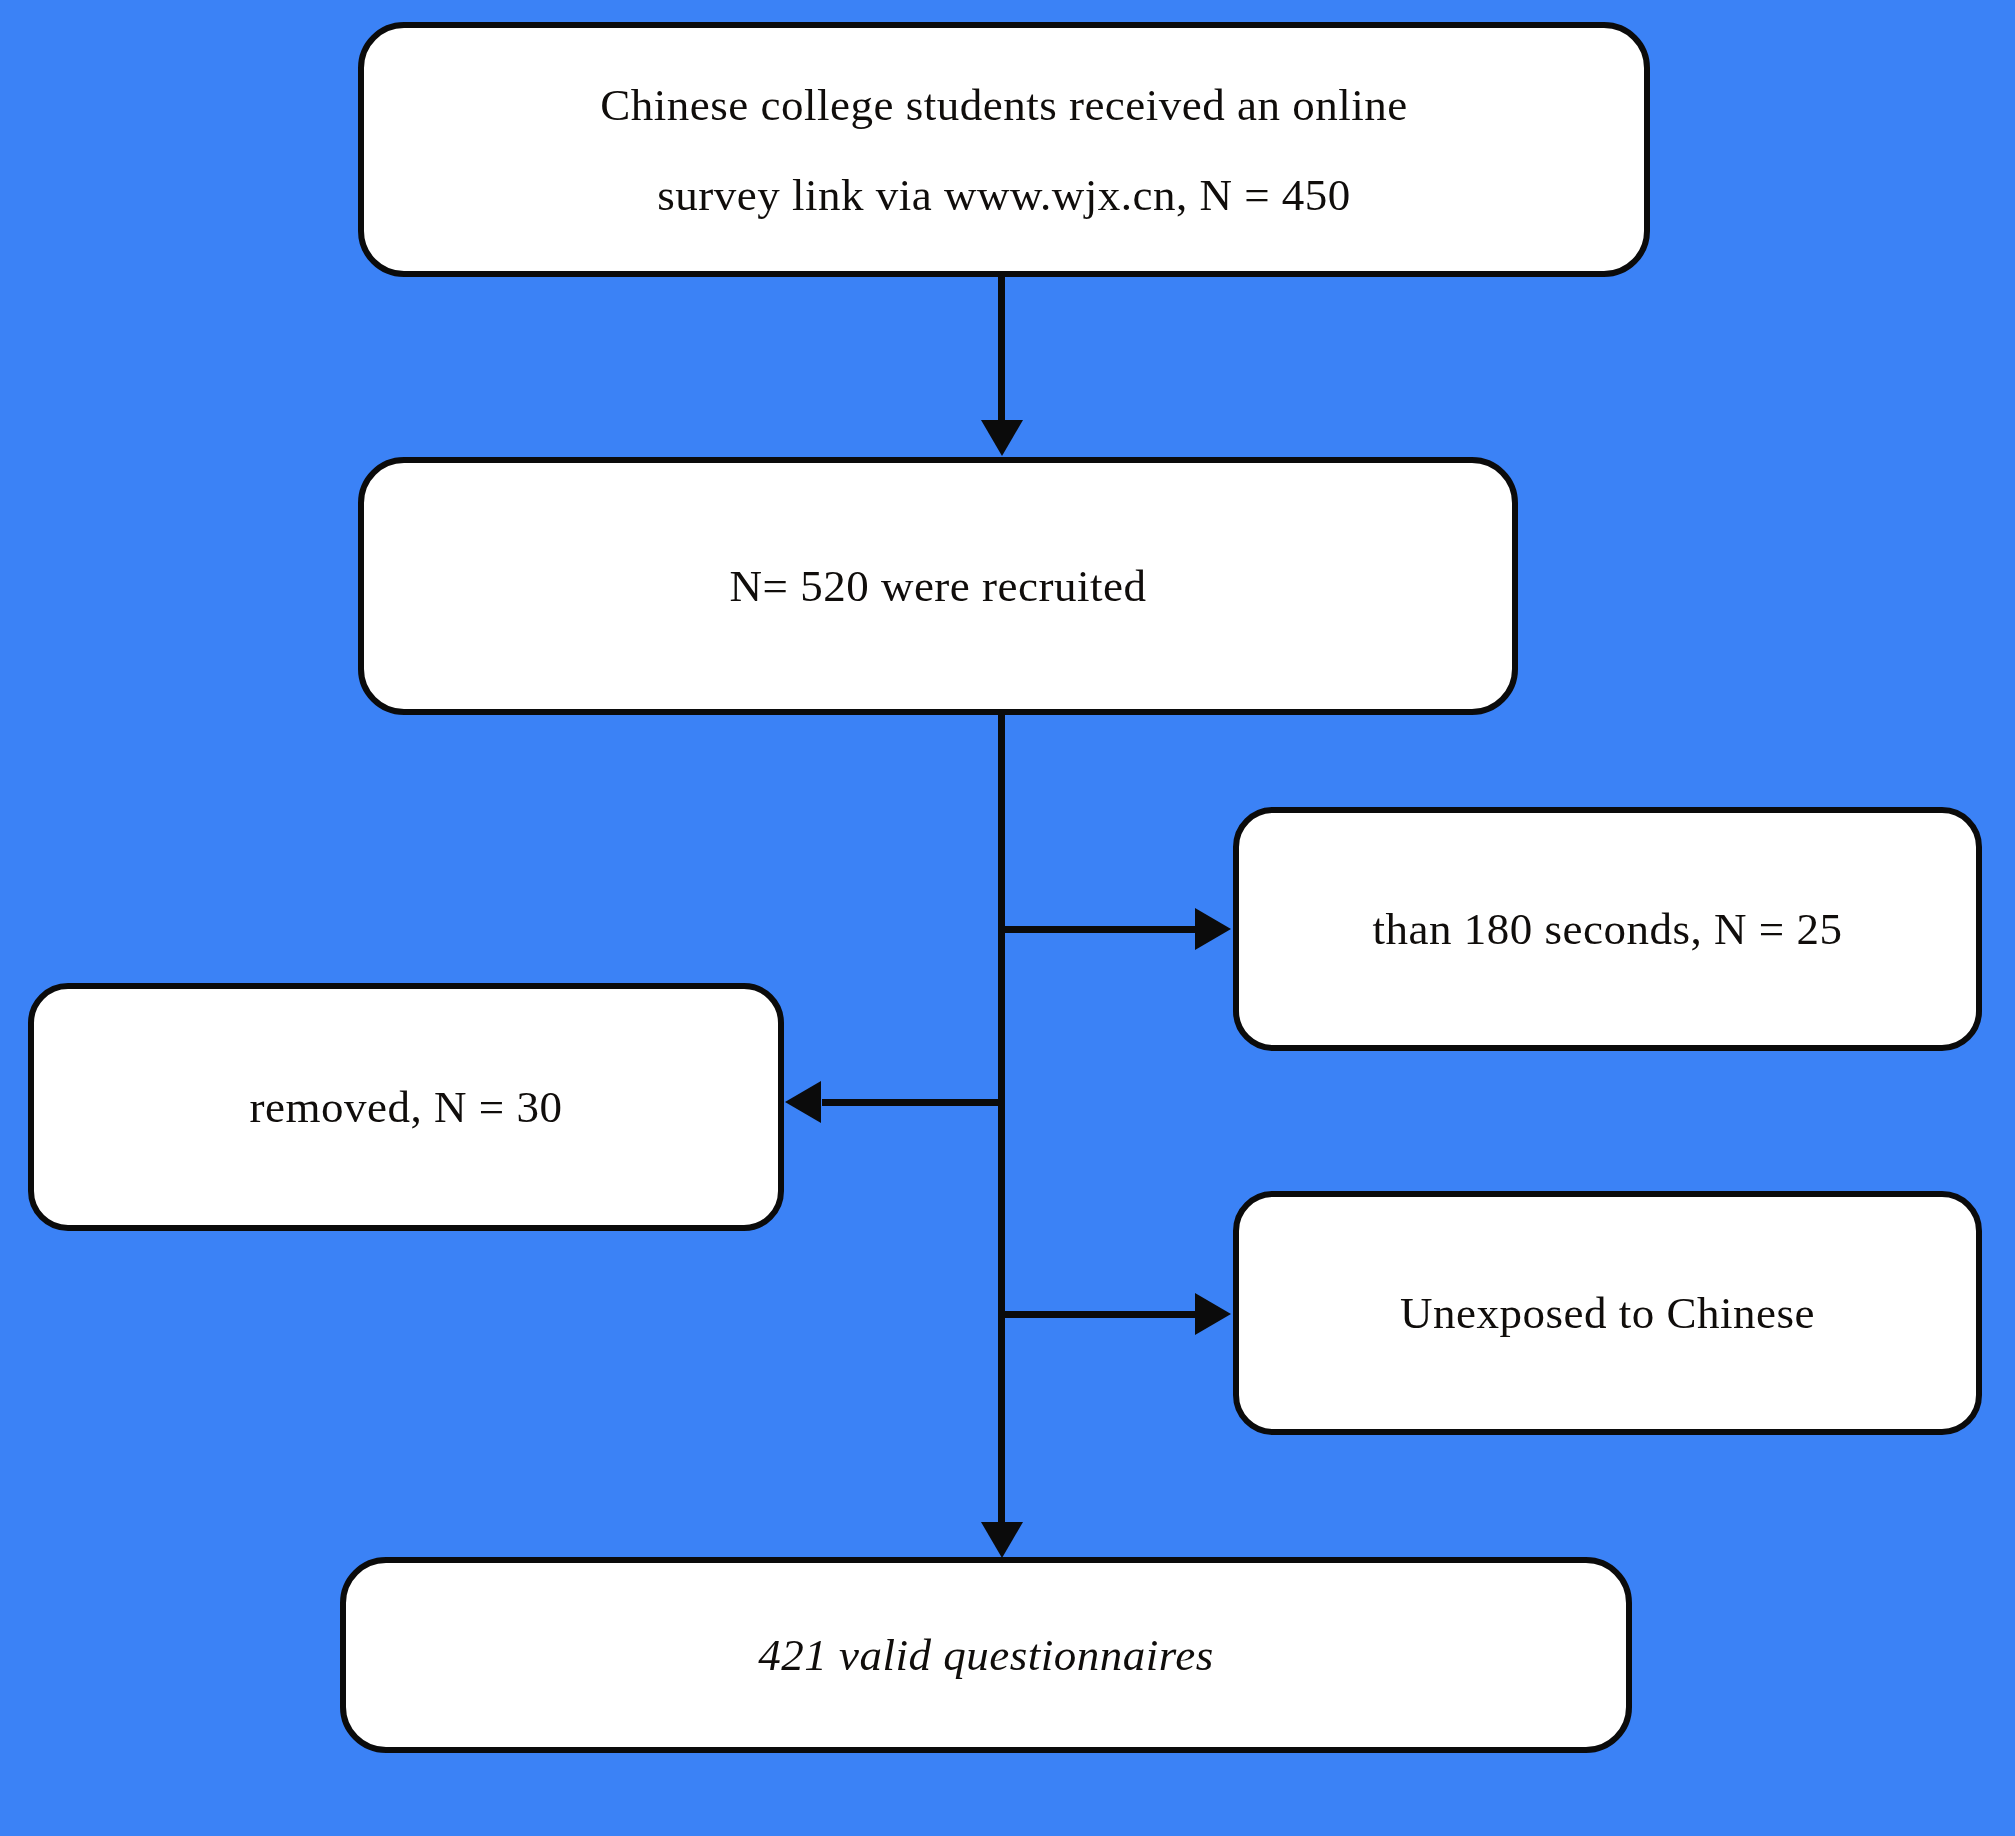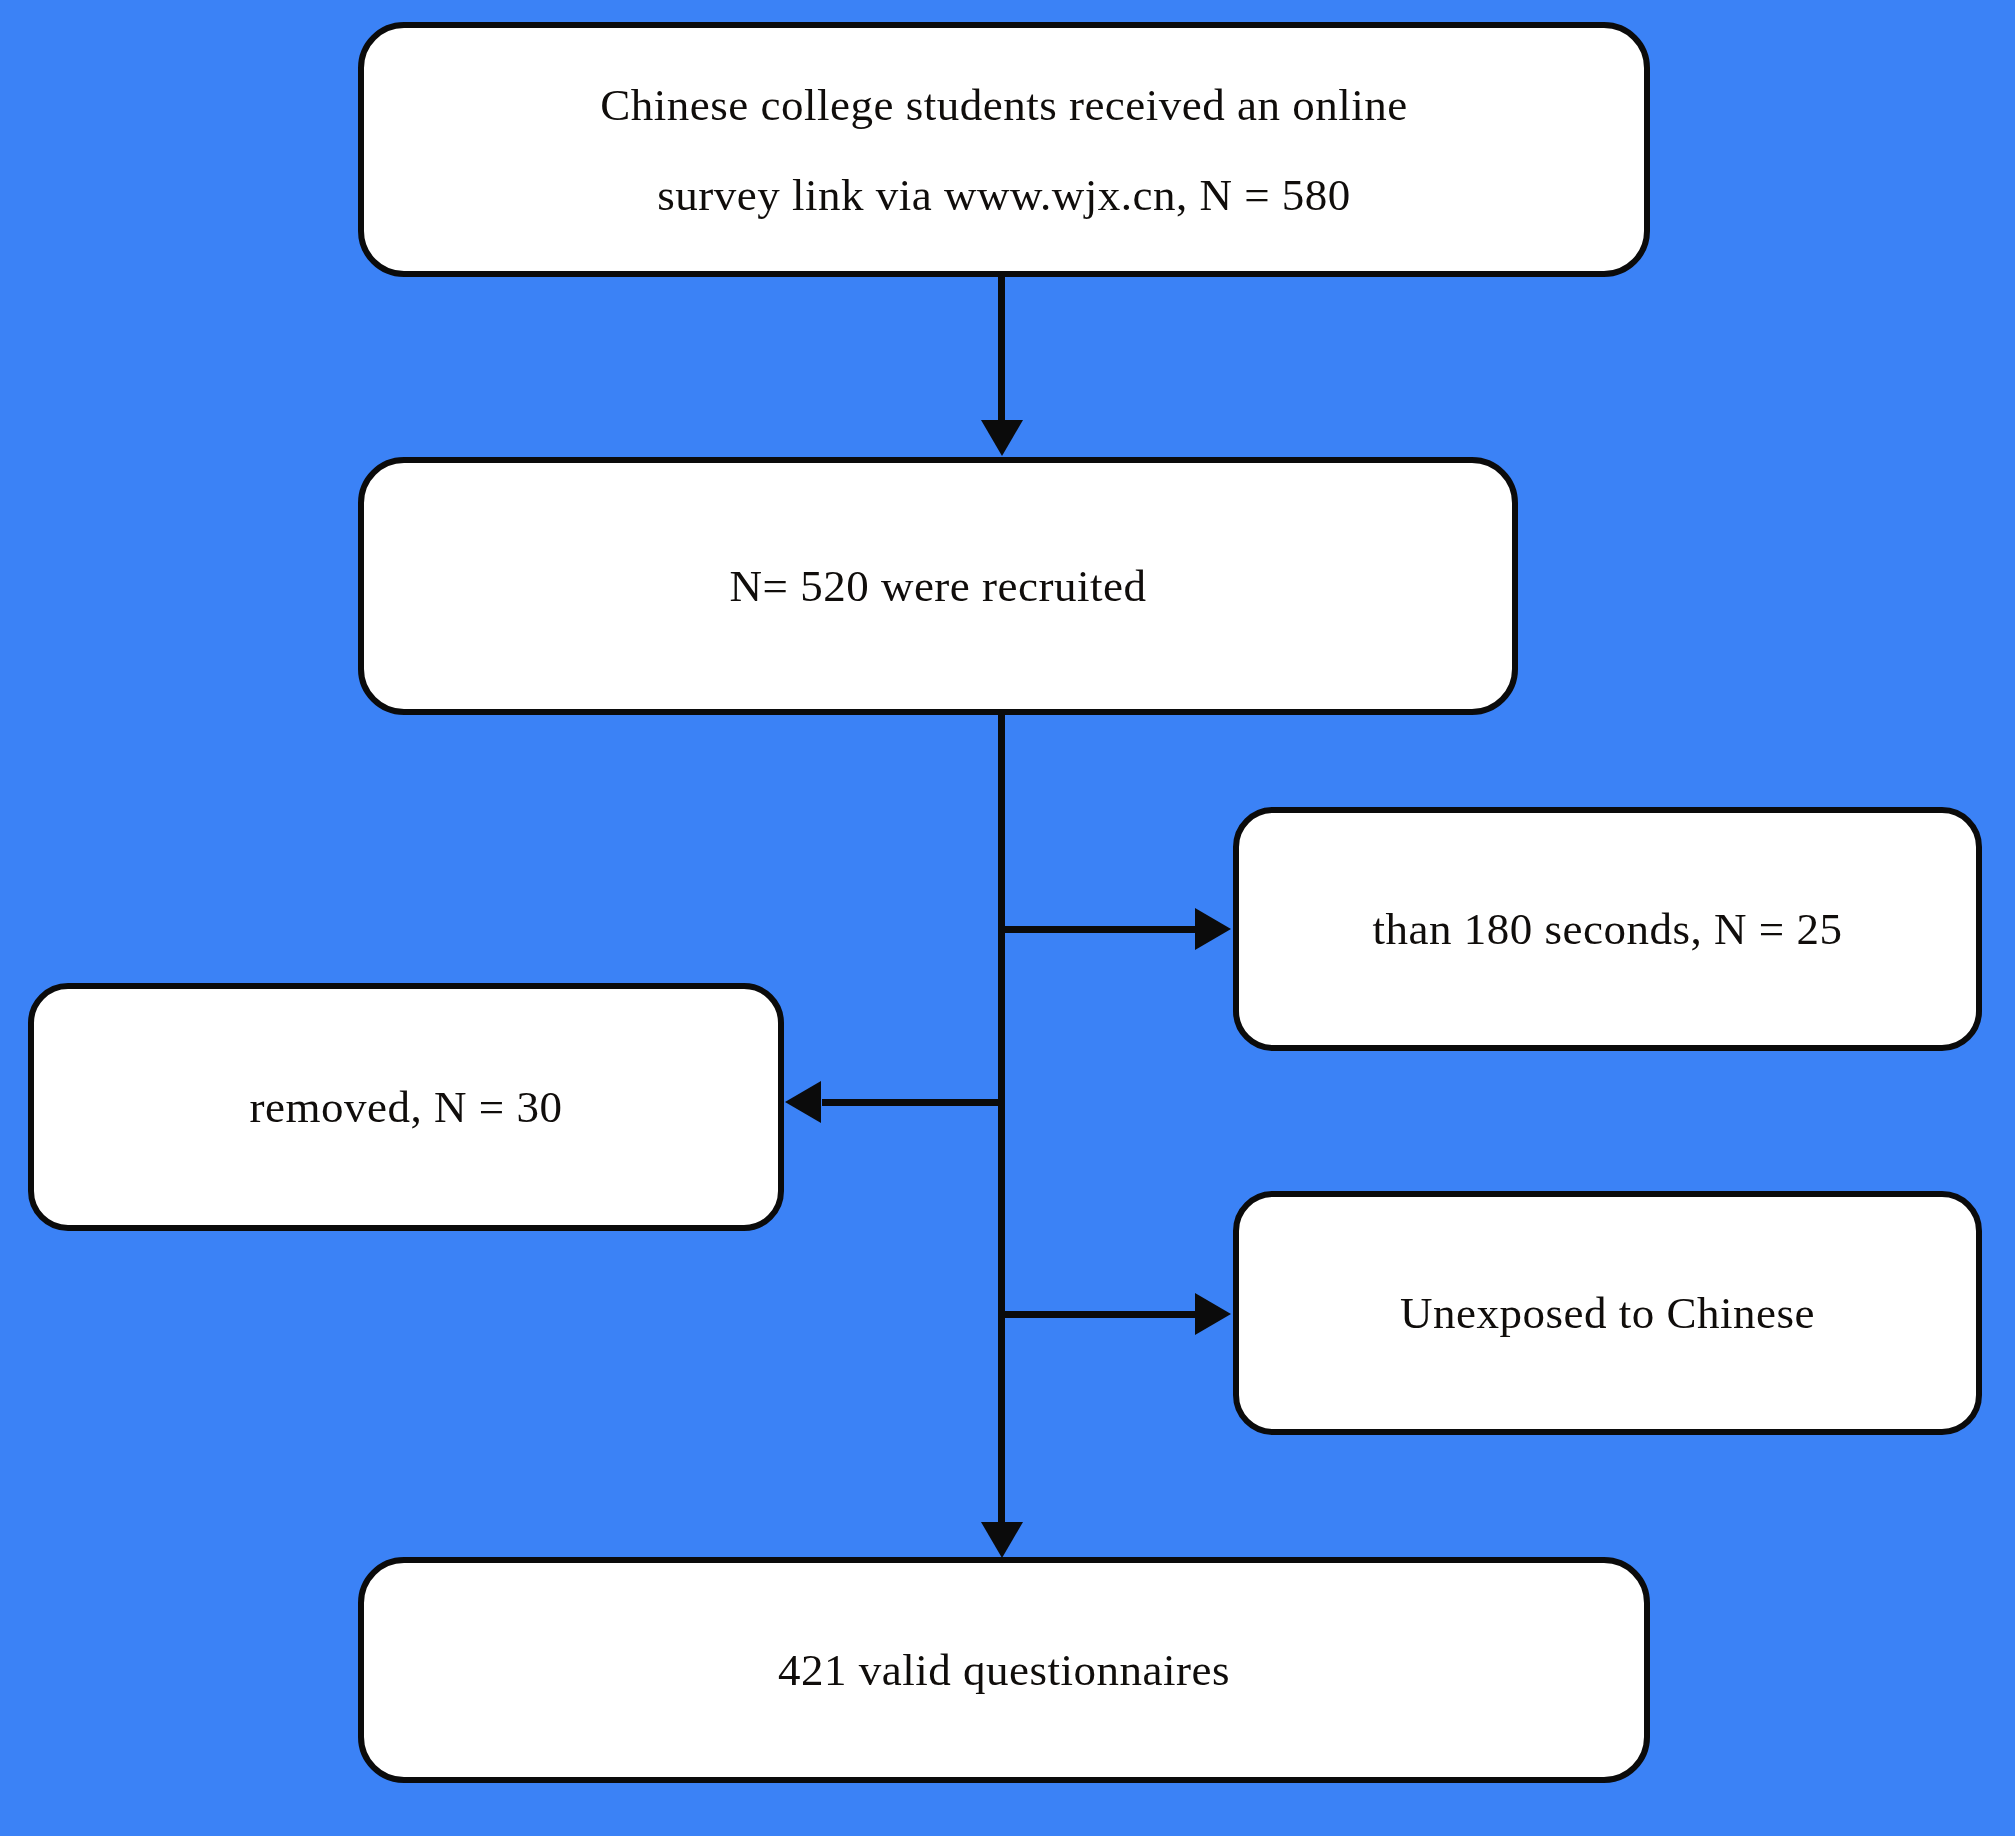--- a/index.html
+++ b/index.html
@@ -33,42 +33,42 @@
   .ahead.down  { border-left: 21px solid transparent; border-right: 21px solid transparent; border-top: 36px solid #0b0b0b; }
   .ahead.right { border-top: 21px solid transparent; border-bottom: 21px solid transparent; border-left: 36px solid #0b0b0b; }
   .ahead.left  { border-top: 21px solid transparent; border-bottom: 21px solid transparent; border-right: 36px solid #0b0b0b; }
 
   
   #node-received    { left: 358px;  top: 22px;   width: 1292px; height: 255px; }
   #node-recruited   { left: 358px;  top: 457px;  width: 1160px; height: 258px; }
   #node-speed       { left: 1233px; top: 807px;  width: 749px;  height: 244px; border-radius: 40px; }
   #node-straightline{ left: 28px;   top: 983px;  width: 756px;  height: 248px; border-radius: 40px; }
   #node-unexposed   { left: 1233px; top: 1191px; width: 749px;  height: 244px; border-radius: 40px; }
-  #node-valid       { left: 358px;  top: 1557px; width: 1292px; height: 226px; }
+  #node-valid       { left: 340px;  top: 1557px; width: 1292px; height: 196px; font-style: italic; }
 
   
   #line-top         { left: 998px; top: 277px;  width: 7px;   height: 147px; }
   #head-top         { left: 981px;  top: 420px; }
   #line-trunk       { left: 998px; top: 713px;  width: 7px;   height: 812px; }
   #head-bottom      { left: 981px;  top: 1522px; }
   #line-branch-speed     { left: 1002px; top: 926px;  width: 196px; height: 7px; }
   #head-branch-speed     { left: 1195px; top: 908px; }
   #line-branch-straight  { left: 822px;  top: 1099px; width: 180px; height: 7px; }
   #head-branch-straight  { left: 785px;  top: 1081px; }
   #line-branch-unexposed { left: 1002px; top: 1311px; width: 196px; height: 7px; }
   #head-branch-unexposed { left: 1195px; top: 1293px; }
 </style>
 </head>
 <body>
 
 <div class="canvas">
 
   <div class="node" id="node-received">
     <div class="ln">Chinese college students received an online</div>
-    <div class="ln">survey link via www.wjx.cn, N = 580</div>
+    <div class="ln">survey link via www.wjx.cn, N = 450</div>
   </div>
 
   <div class="node" id="node-recruited">
     <div class="ln">N= 520 were recruited</div>
   </div>
 
   <div class="node" id="node-speed">
     <div class="ln">than 180 seconds, N = 25</div>
   </div>
 

